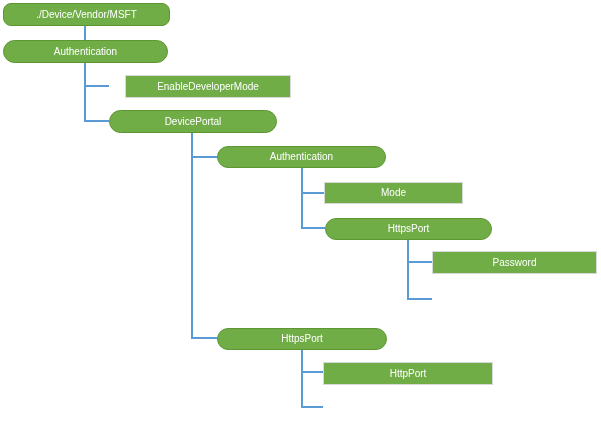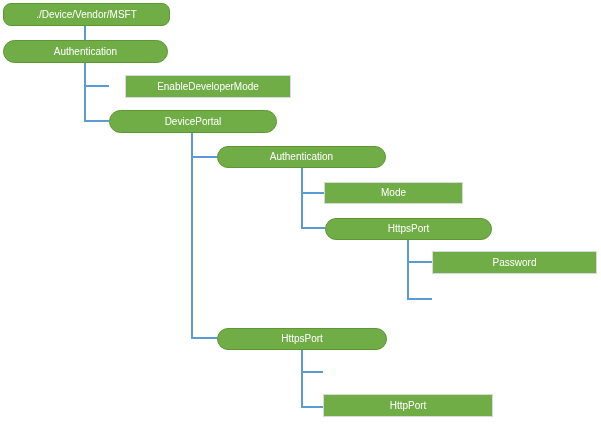--- a/index.html
+++ b/index.html
@@ -32,21 +32,21 @@
   #n0  { left: 3px;   top: 3px;   width: 167px; height: 23px; }
   #n1  { left: 3px;   top: 40px;  width: 165px; height: 23px; }
   #n2  { left: 109px; top: 75px;  width: 166px; height: 23px; margin-left: 16px; }
   #n3  { left: 109px; top: 110px; width: 168px; height: 23px; }
   #n4  { left: 217px; top: 146px; width: 169px; height: 22px; }
   #n5  { left: 324px; top: 182px; width: 139px; height: 22px; }
   #n6  { left: 325px; top: 218px; width: 167px; height: 22px; }
   #n7  { left: 432px; top: 251px; width: 165px; height: 23px; }
   #n8  { left: 432px; top: 288px; width: 165px; height: 23px; }
   #n9  { left: 217px; top: 328px; width: 170px; height: 22px; }
-  #n10 { left: 323px; top: 362px; width: 170px; height: 23px; margin-top: 32px; }
+  #n10 { left: 323px; top: 362px; width: 170px; height: 23px; }
   #n11 { left: 323px; top: 397px; width: 170px; height: 23px; }
 
   
   #v1  { left: 84px;  top: 26px;  width: 2px;  height: 14px; }
   #v2  { left: 84px;  top: 63px;  width: 2px;  height: 59px; }
   #h1  { left: 84px;  top: 85px;  width: 25px; height: 2px; }
   #h2  { left: 84px;  top: 120px; width: 25px; height: 2px; }
   #v3  { left: 191px; top: 133px; width: 2px;  height: 206px; }
   #h3  { left: 191px; top: 156px; width: 26px; height: 2px; }
   #h4  { left: 191px; top: 337px; width: 26px; height: 2px; }

